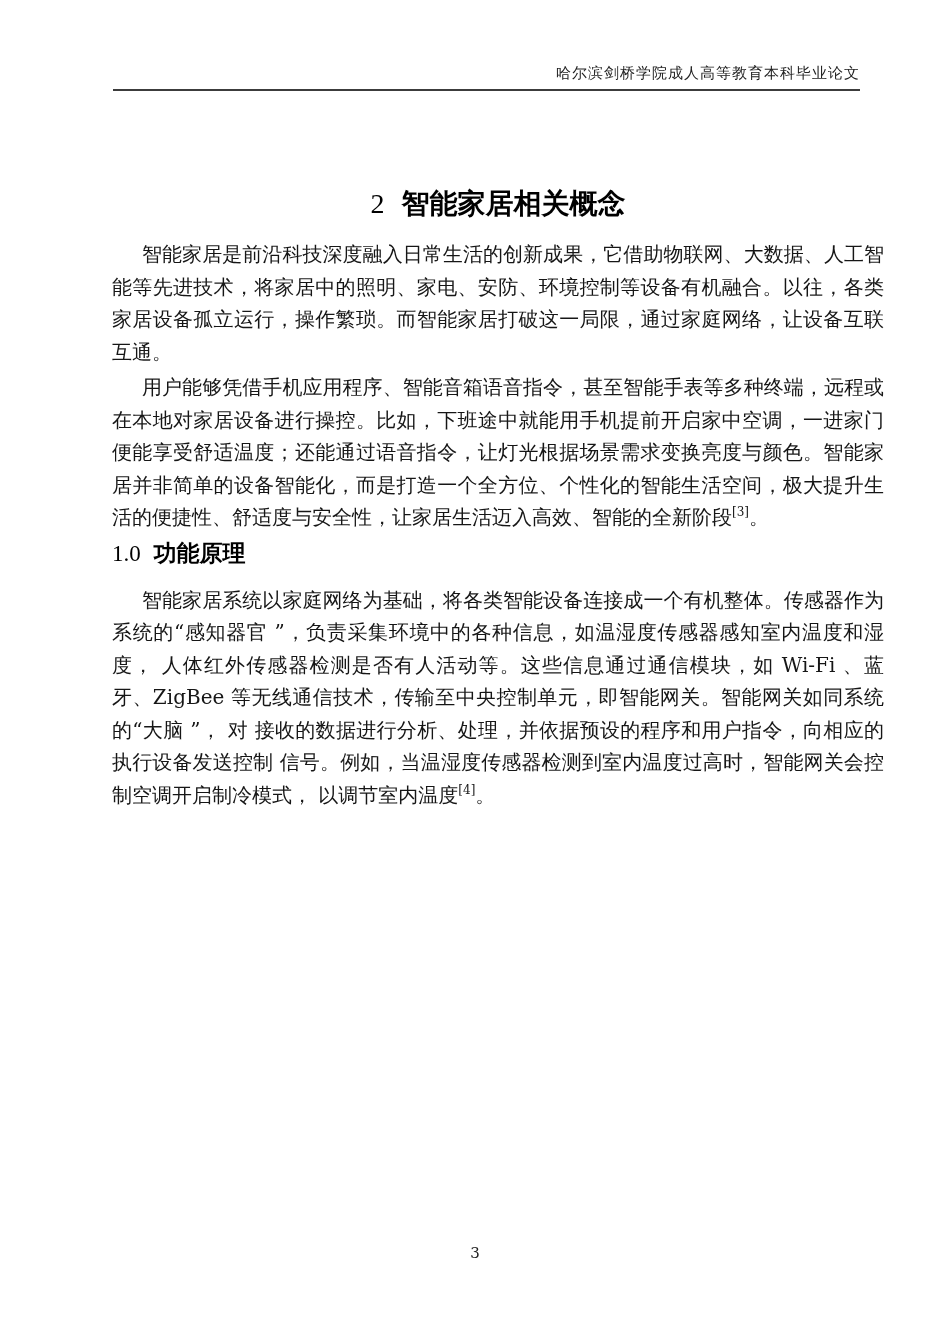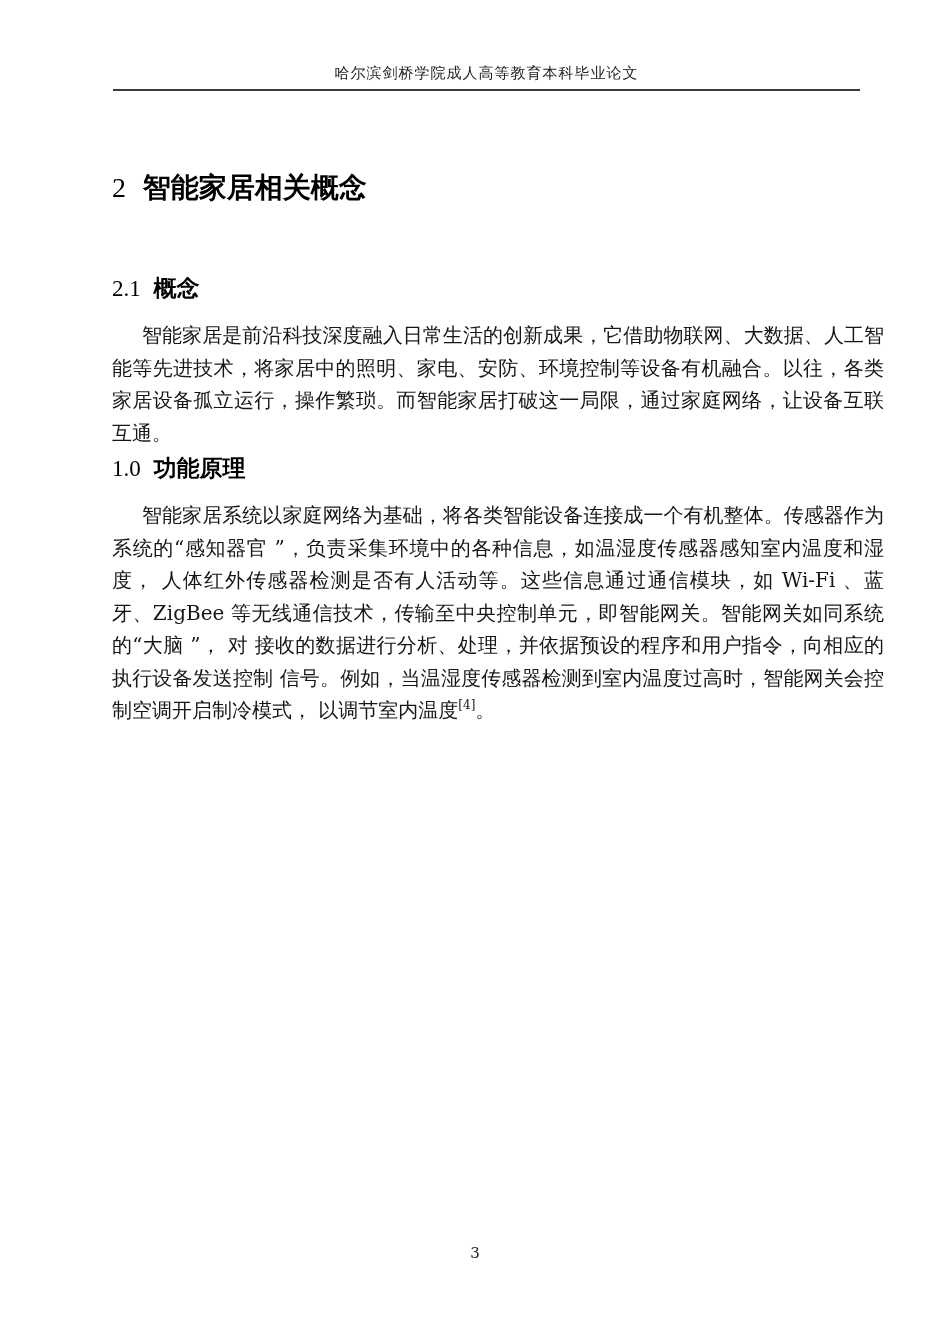--- a/index.html
+++ b/index.html
@@ -15,43 +15,44 @@
     color: #1a1a1a;
     font-family: "DejaVu Serif", "Liberation Serif", serif;
     overflow: hidden;
   }
   
   .doc-header {
     position: absolute;
     top: 64px;
     left: 113px;
     width: 747px;
-    text-align: center;
+    text-align: right;
     padding-bottom: 7px;
     border-bottom: 2px solid #3c3c3c;
   }
   .doc-header-text {
     font-size: 15px;
     line-height: 18px;
     color: #222;
     letter-spacing: 1px;
   }
   
   .content {
     position: absolute;
     top: 170px;
     left: 112px;
     width: 772px;
   }
   h1.chapter {
-    margin: 0;
+    margin: 16px;
     font-size: 28px;
     line-height: 36px;
     font-weight: 700;
     color: #000;
+    text-align: center;
   }
   h1.chapter .h-num {
     font-family: "Liberation Serif", "DejaVu Serif", serif;
     font-weight: 400;
     margin-right: 0.6em;
   }
   h1.chapter .h-txt {
     font-family: "DejaVu Sans", "Liberation Sans", sans-serif;
     font-weight: 700;
   }
@@ -104,22 +105,22 @@
 
   <div class="doc-header">
     <div class="doc-header-text">哈尔滨剑桥学院成人高等教育本科毕业论文</div>
   </div>
 
   <div class="content">
     <h1 class="chapter">
       <span class="h-num">2</span><span class="h-txt">智能家居相关概念</span>
     </h1>
     <div class="sections">
-        <h2><span class="h-num">2.1</span><span class="h-txt">概念</span></h2>
         <p>智能家居是前沿科技深度融入日常生活的创新成果，它借助物联网、大数据、人工智能等先进技术，将家居中的照明、家电、安防、环境控制等设备有机融合。以往，各类家居设备孤立运行，操作繁琐。而智能家居打破这一局限，通过家庭网络，让设备互联互通。</p>
+        <p>用户能够凭借手机应用程序、智能音箱语音指令，甚至智能手表等多种终端，远程或在本地对家居设备进行操控。比如，下班途中就能用手机提前开启家中空调，一进家门便能享受舒适温度；还能通过语音指令，让灯光根据场景需求变换亮度与颜色。智能家居并非简单的设备智能化，而是打造一个全方位、个性化的智能生活空间，极大提升生活的便捷性、舒适度与安全性，让家居生活迈入高效、智能的全新阶段<sup>[3]</sup>。</p>
         <h2><span class="h-num">1.0</span><span class="h-txt">功能原理</span></h2>
         <p>智能家居系统以家庭网络为基础，将各类智能设备连接成一个有机整体。传感器作为系统的“感知器官 ”，负责采集环境中的各种信息，如温湿度传感器感知室内温度和湿度， 人体红外传感器检测是否有人活动等。这些信息通过通信模块，如 Wi-Fi 、蓝牙、ZigBee 等无线通信技术，传输至中央控制单元，即智能网关。智能网关如同系统的“大脑 ”， 对 接收的数据进行分析、处理，并依据预设的程序和用户指令，向相应的执行设备发送控制 信号。例如，当温湿度传感器检测到室内温度过高时，智能网关会控制空调开启制冷模式， 以调节室内温度<sup>[4]</sup>。</p>
       </div>
   </div>
 
   <div class="doc-footer">
     <span>3</span>
   </div>
 
 </div>

